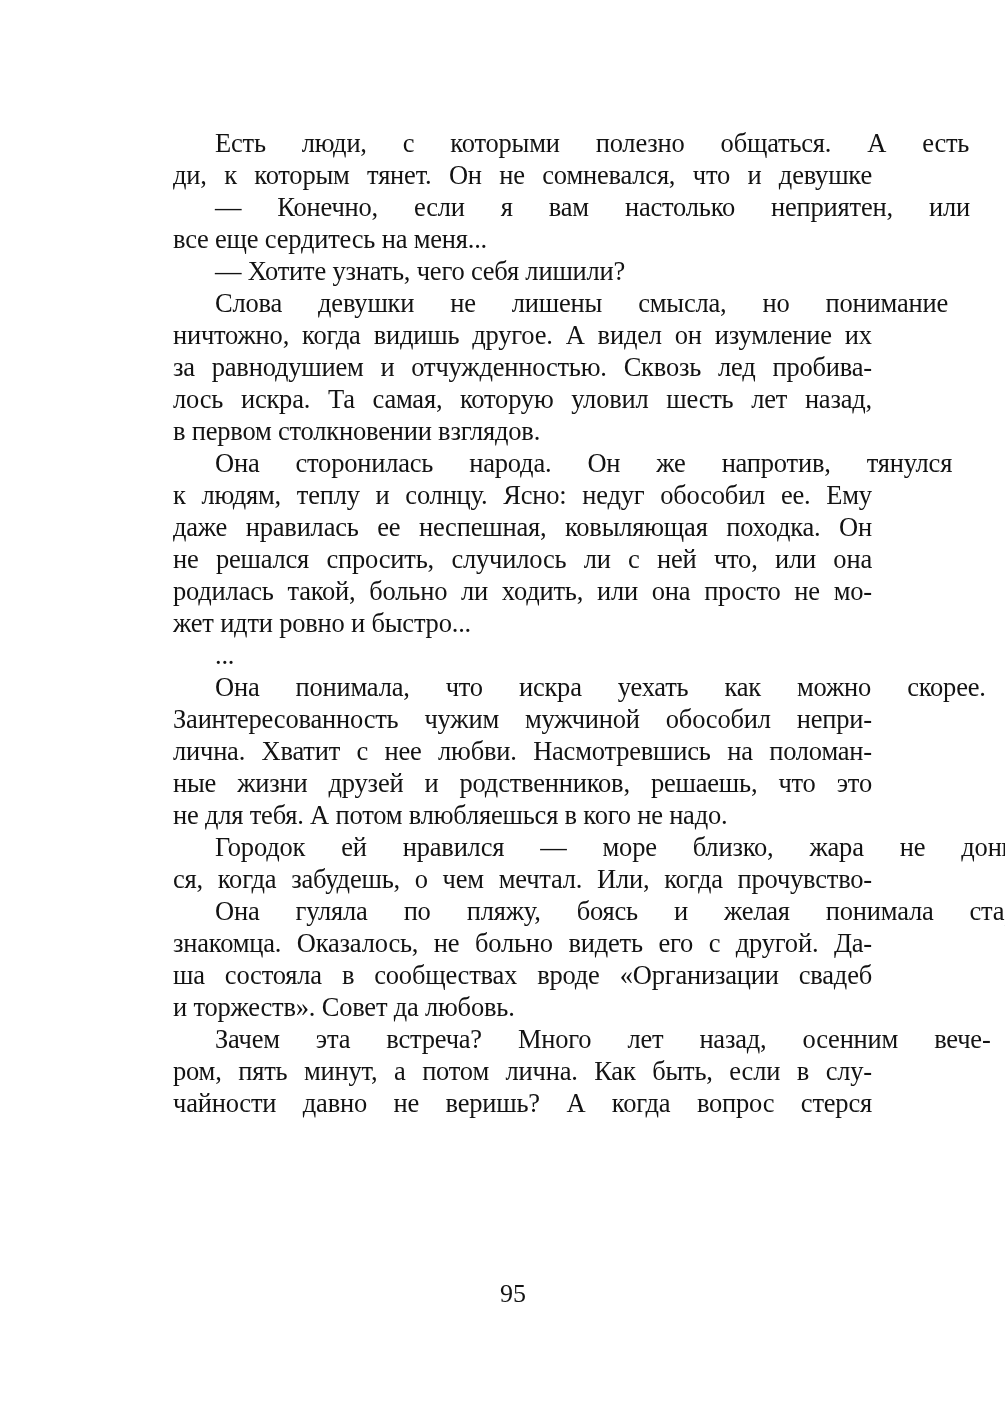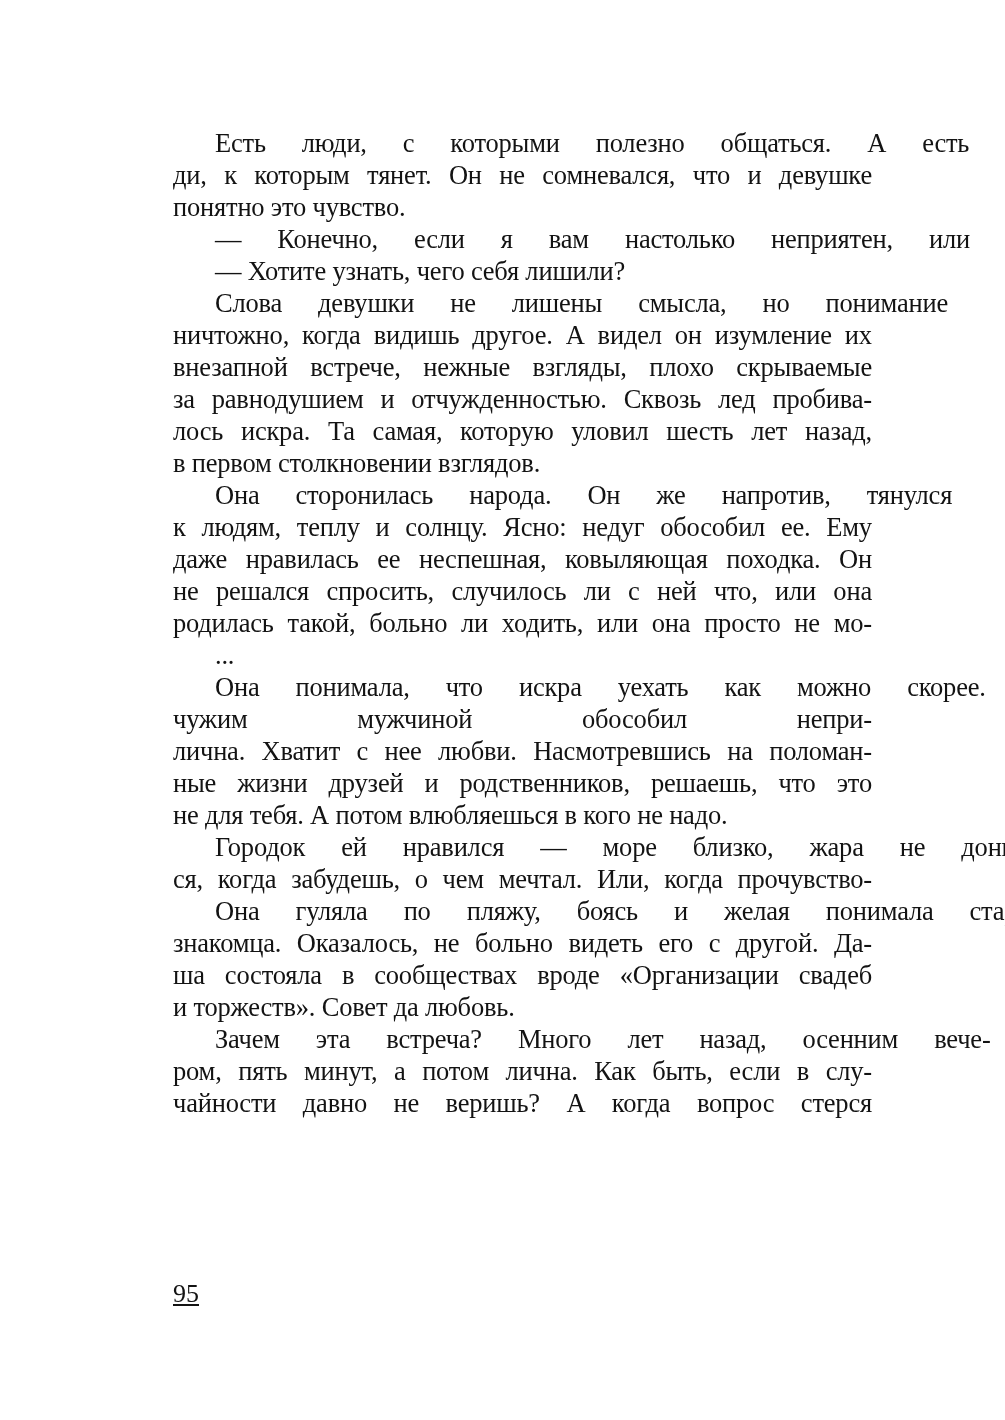--- a/index.html
+++ b/index.html
@@ -40,23 +40,23 @@
   }
   .line span {
     display: inline-block;
     white-space: pre;
   }
   .page-number {
     position: absolute;
     left: 173px;
     top: 1278px;
     width: 680px;
+    text-align: center;
     font-size: 26px;
     line-height: 32px;
-    text-decoration: underline;
   }
 </style>
 </head>
 <body>
 
 <div class="page">
   <div class="text-block">
       <div class="line indent just">
         <span>Есть</span>
         <span>люди,</span>
@@ -73,32 +73,32 @@
         <span>к</span>
         <span>которым</span>
         <span>тянет.</span>
         <span>Он</span>
         <span>не</span>
         <span>сомневался,</span>
         <span>что</span>
         <span>и</span>
         <span>девушке</span>
       </div>
-      <div class="line">понятно это чувство.</div>
       <div class="line indent just">
         <span>—</span>
         <span>Конечно,</span>
         <span>если</span>
         <span>я</span>
         <span>вам</span>
         <span>настолько</span>
         <span>неприятен,</span>
         <span>или</span>
         <span>вы</span>
       </div>
+      <div class="line">все еще сердитесь на меня...</div>
       <div class="line indent">— Хотите узнать, чего себя лишили?</div>
       <div class="line indent just">
         <span>Слова</span>
         <span>девушки</span>
         <span>не</span>
         <span>лишены</span>
         <span>смысла,</span>
         <span>но</span>
         <span>понимание</span>
       </div>
@@ -107,28 +107,20 @@
         <span>когда</span>
         <span>видишь</span>
         <span>другое.</span>
         <span>А</span>
         <span>видел</span>
         <span>он</span>
         <span>изумление</span>
         <span>их</span>
       </div>
       <div class="line just">
-        <span>внезапной</span>
-        <span>встрече,</span>
-        <span>нежные</span>
-        <span>взгляды,</span>
-        <span>плохо</span>
-        <span>скрываемые</span>
-      </div>
-      <div class="line just">
         <span>за</span>
         <span>равнодушием</span>
         <span>и</span>
         <span>отчужденностью.</span>
         <span>Сквозь</span>
         <span>лед</span>
         <span>пробива-</span>
       </div>
       <div class="line just">
         <span>лось</span>
@@ -189,32 +181,34 @@
         <span>такой,</span>
         <span>больно</span>
         <span>ли</span>
         <span>ходить,</span>
         <span>или</span>
         <span>она</span>
         <span>просто</span>
         <span>не</span>
         <span>мо-</span>
       </div>
+      <div class="line">жет идти ровно и быстро...</div>
       <div class="line indent">...</div>
       <div class="line indent just">
         <span>Она</span>
         <span>понимала,</span>
         <span>что</span>
         <span>искра</span>
         <span>уехать</span>
         <span>как</span>
         <span>можно</span>
         <span>скорее.</span>
       </div>
       <div class="line just">
+        <span>Заинтересованность</span>
         <span>чужим</span>
         <span>мужчиной</span>
         <span>обособил</span>
         <span>непри-</span>
       </div>
       <div class="line just">
         <span>лична.</span>
         <span>Хватит</span>
         <span>с</span>
         <span>нее</span>

